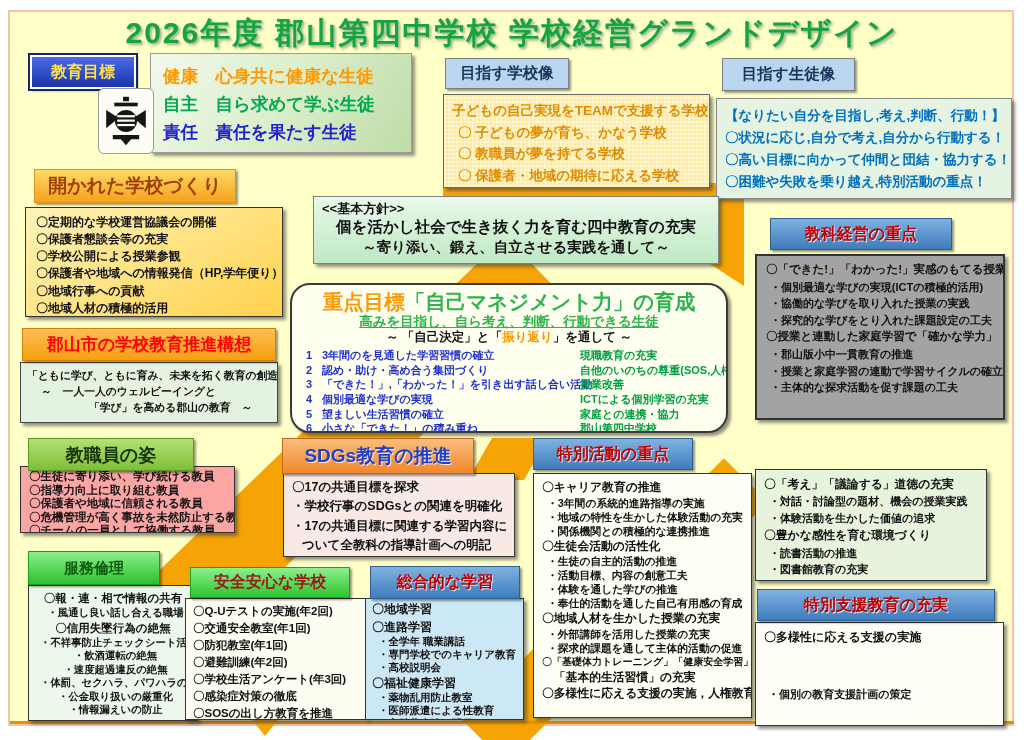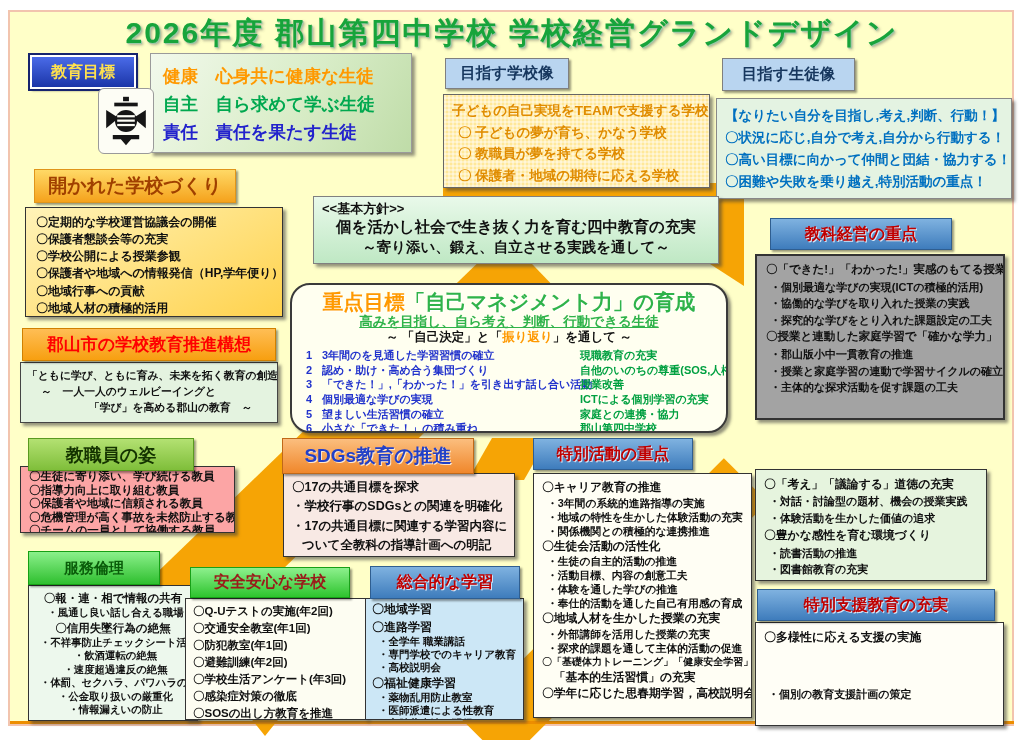--- a/index.html
+++ b/index.html
@@ -317,21 +317,21 @@
     <div class="ln ln-o">〇生徒会活動の活性化</div>
     <div class="ln ln-s">・生徒の自主的活動の推進</div>
     <div class="ln ln-s">・活動目標、内容の創意工夫</div>
     <div class="ln ln-s">・体験を通した学びの推進</div>
     <div class="ln ln-s">・奉仕的活動を通した自己有用感の育成</div>
     <div class="ln ln-o">〇地域人材を生かした授業の充実</div>
     <div class="ln ln-s">・外部講師を活用した授業の充実</div>
     <div class="ln ln-s">・探求的課題を通して主体的活動の促進</div>
     <div class="ln ln-o tight">〇「基礎体力トレーニング」「健康安全学習」</div>
     <div class="ln ln-o">　「基本的生活習慣」の充実</div>
-    <div class="ln ln-o">〇学年に応じた思春期学習，高校説明会</div>
+    <div class="ln ln-o">〇多様性に応える支援の実施，人権教育</div>
   </div>
 
   <div class="lbl lbl-blue lbl-subj">教科経営の重点</div>
   <div class="box subj-box">
     <div class="ln ln-o">〇「できた!」「わかった!」実感のもてる授業</div>
     <div class="ln ln-s">・個別最適な学びの実現(ICTの積極的活用)</div>
     <div class="ln ln-s">・協働的な学びを取り入れた授業の実践</div>
     <div class="ln ln-s">・探究的な学びをとり入れた課題設定の工夫</div>
     <div class="ln ln-o">〇授業と連動した家庭学習で「確かな学力」</div>
     <div class="ln ln-s">・郡山版小中一貫教育の推進</div>

